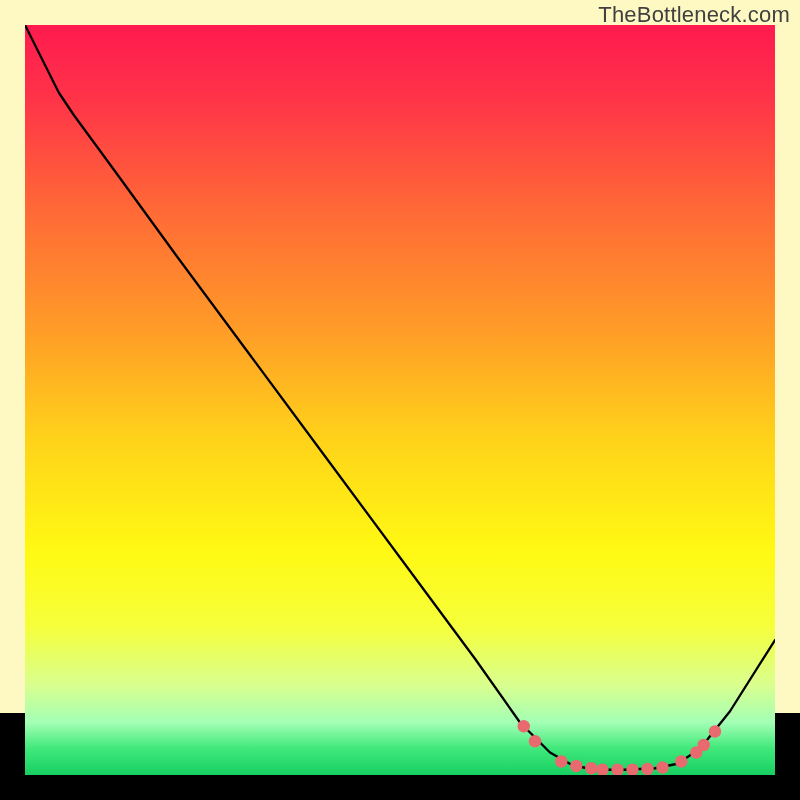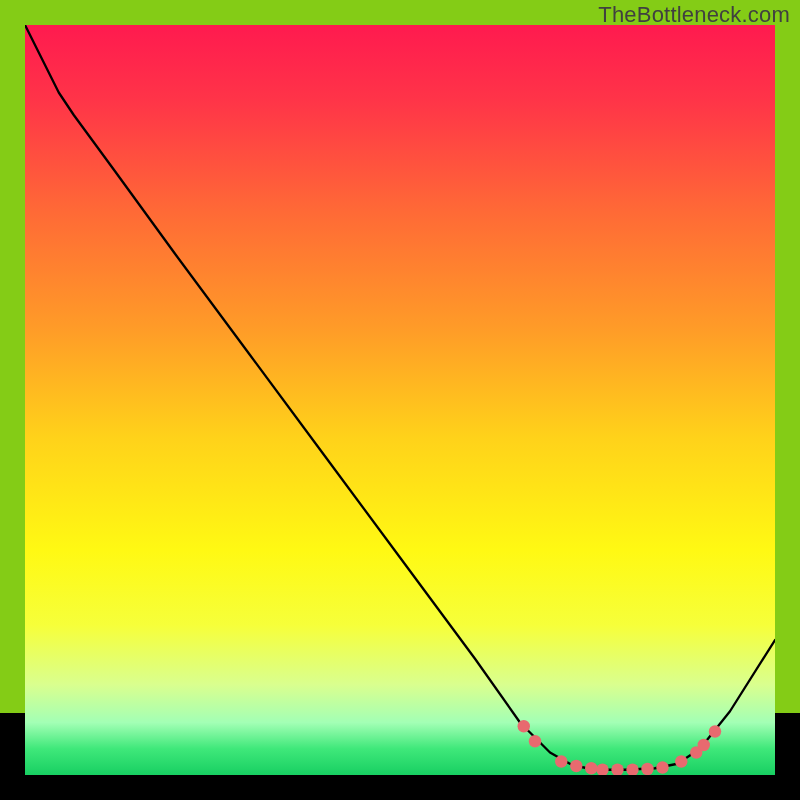--- a/index.html
+++ b/index.html
@@ -8,21 +8,21 @@
     width: 800px;
     height: 800px;
     background: #000;
     font-family: Arial, Helvetica, sans-serif;
     overflow: hidden;
   }
   .stage {
     position: relative;
     width: 800px;
     height: 713px;
-    background: #84cc16;
+    background: #fef9c3;
   }
   .attribution {
     position: absolute;
     top: 2px;
     right: 10px;
     color: #404040;
     font-size: 22px;
     font-weight: 500;
     letter-spacing: 0.2px;
     user-select: none;

